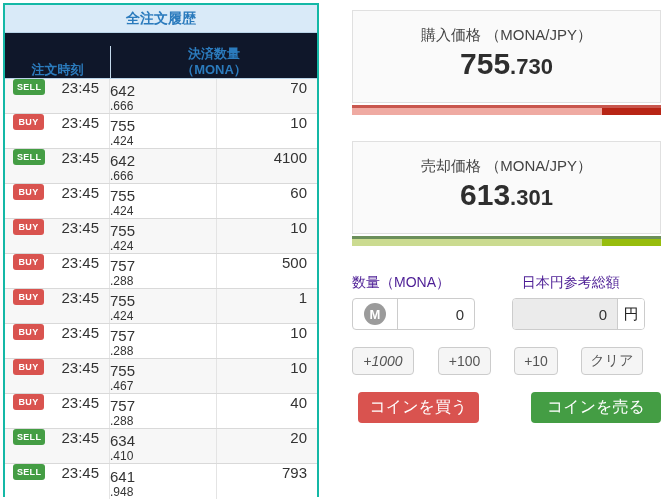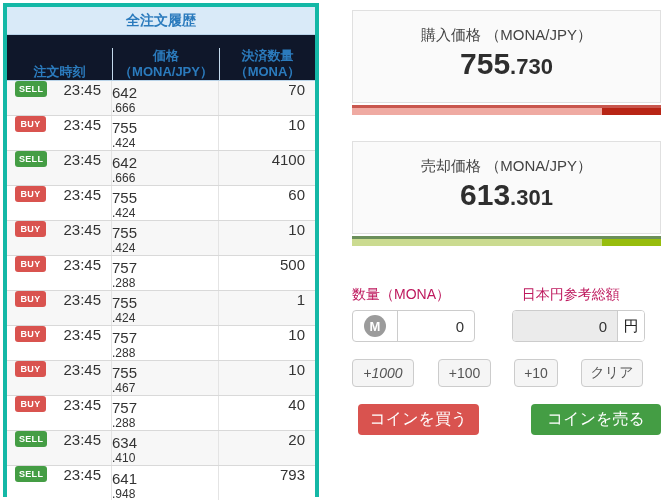--- a/index.html
+++ b/index.html
@@ -8,21 +8,21 @@
     font-family: "Liberation Sans", "DejaVu Sans", sans-serif;
     background: #ffffff;
     color: #333;
     position: relative;
   }
 
   
   .history {
     position: absolute; left: 3px; top: 3px;
     width: 316px; height: 494px;
-    border: 4px solid #14b8a6;
+    border: 2px solid #14b8a6;
     background: #fff;
     font-size: 15px;
   }
   .history-title {
     height: 28px; line-height: 27px;
     background: #d9eaf8; color: #2b7bbd;
     font-weight: bold; font-size: 14px; text-align: center;
     border-bottom: 1px solid #b9d3e8;
   }
   .history-head { display: flex; height: 46px; background: #0f172a; border-bottom: 1px solid #b9d3e8; align-items: flex-end; }
@@ -77,21 +77,21 @@
   .bar { height: 7px; display: flex; }
   .bar .seg-light { width: 81%; }
   .bar .seg-dark  { width: 19%; }
   .bar.buy  .seg-light { background: var(--buy-bar-light, #efaaa2); }
   .bar.buy  .seg-dark  { background: var(--buy-bar-dark, #b82515); }
   .bar.sell .seg-light { background: var(--sell-bar-light, #cbdb90); }
   .bar.sell .seg-dark  { background: var(--sell-bar-dark, #97bd0d); }
 
   .gap26 { height: 26px; }
 
-  .form-labels { display: flex; margin-top: 40px; font-size: 14px; color: #be185d; gap: 20px; }
+  .form-labels { display: flex; margin-top: 28px; font-size: 14px; color: #4c1d95; gap: 20px; }
   .label-qty { width: 160px; }
   .label-jpy { width: 149px; }
 
   .form-inputs { display: flex; margin-top: 6px; }
   .input-qty {
     width: 123px; height: 32px; border: 1px solid #ccc; border-radius: 4px;
     background: #fff; display: flex; overflow: hidden;
   }
   .input-qty .icon-cell {
     width: 45px; border-right: 1px solid #ccc;
@@ -147,24 +147,20 @@
 <body>
 
 <div class="history">
   <div class="history-title">全注文履歴</div>
   <div class="history-head">
   <div class="th col-time">
     <span>注文時刻</span>
     <span></span>
   </div>
 
-  <div class="th col-price">
-    <span>価格</span>
-    <span>（MONA/JPY）</span>
-  </div>
 
   <div class="th col-qty">
     <span>決済数量</span>
     <span>（MONA）</span>
   </div>
 </div>
   <div class="history-body">
   <div class="tr">
     <div class="td col-time">
       <span class="badge sell">SELL</span>

